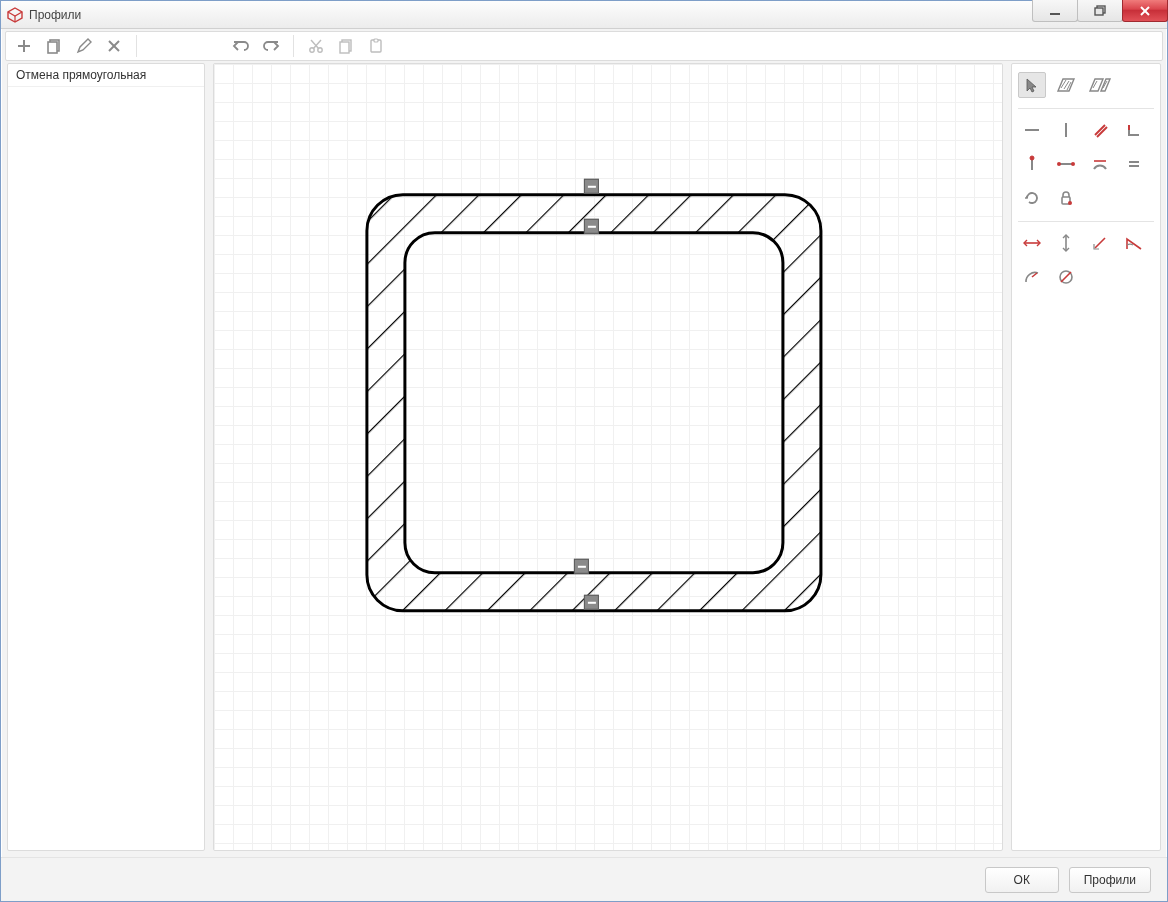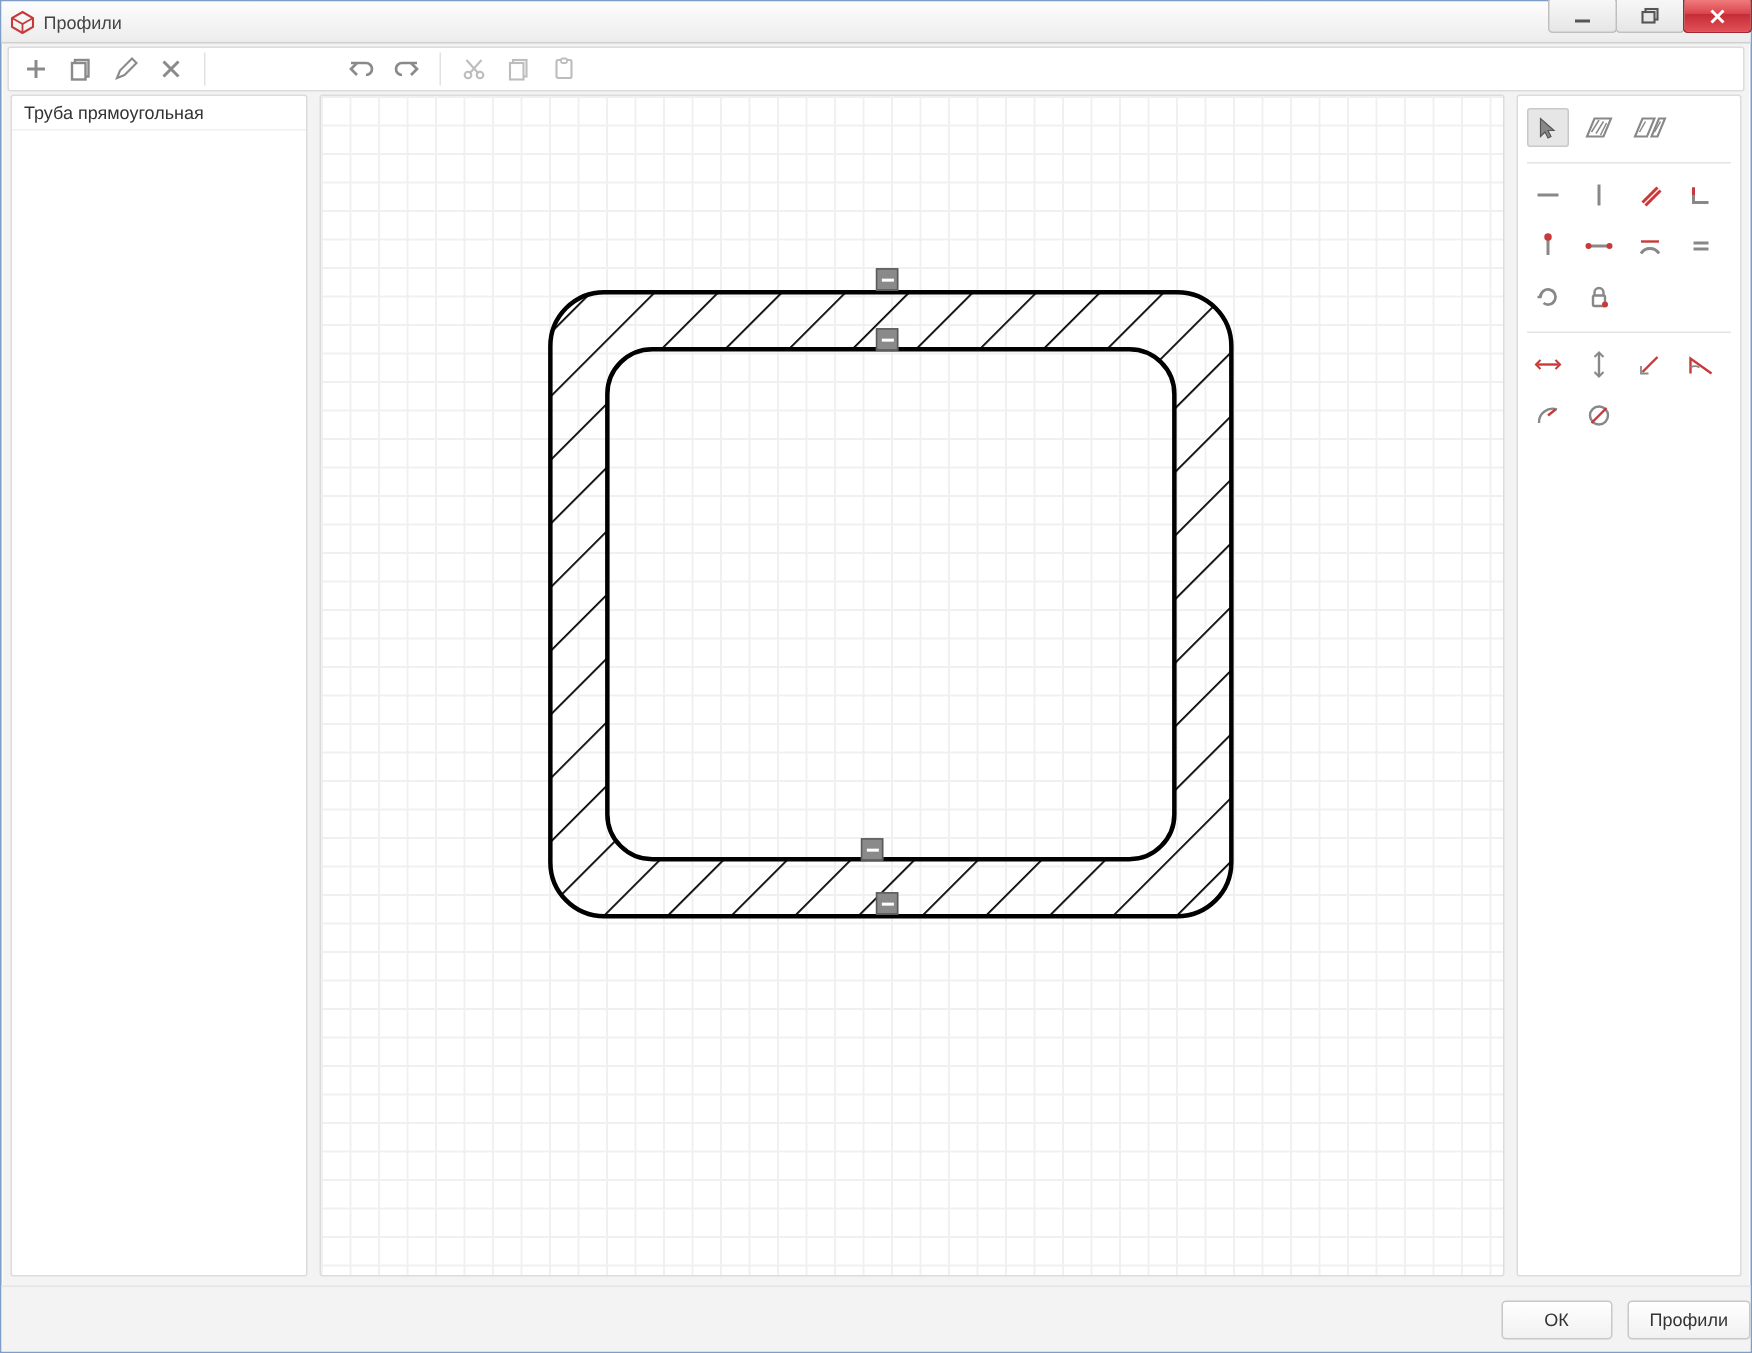--- a/index.html
+++ b/index.html
@@ -73,21 +73,21 @@
   .tool {
     width:28px; height:26px; display:flex; align-items:center; justify-content:center;
     border-radius:2px; color:#6f6f6f;
   }
   .tool.selected { background:#e6e6e6; border:1px solid #c9c9c9; }
   .tool .red { stroke:#c83a3a; }
   .tool svg { overflow:visible; }
 
   .button-bar {
     height:44px; display:flex; justify-content:flex-end; align-items:center; gap:10px;
-    padding:0 0; background:#f3f3f3; border-top:1px solid #e4e4e4;
+    padding:0 16px; background:#f3f3f3; border-top:1px solid #e4e4e4;
   }
   .btn {
     min-width:74px; height:26px; padding:0 14px;
     background:linear-gradient(#ffffff,#f1f1f1);
     border:1px solid #c8c8c8; border-radius:3px;
     display:flex; align-items:center; justify-content:center;
     font-size:12px; color:#333;
   }
 </style>
 </head>
@@ -182,21 +182,21 @@
       <svg width="16" height="16">
           <rect x="3" y="2" width="10" height="12" rx="1" fill="none" stroke="#bdbdbd" stroke-width="1.4"></rect>
           <rect x="6" y="1" width="4" height="3" rx="1" fill="#fff" stroke="#bdbdbd" stroke-width="1.2"></rect>
         </svg>
     </div>
   </div>
 
   <div class="main">
     <div class="sidebar">
       <div class="sidebar-item">
-        <span>Труба прямоугольная</span>
+        <span>Отмена прямоугольная</span>
       </div>
     </div>
 
     <div class="canvas-wrap">
       <div class="canvas">
         <div class="shape">
           <svg width="470" height="440" viewBox="0 0 470 440">
             <defs>
               <pattern id="hatch" patternUnits="userSpaceOnUse" width="30" height="30" patternTransform="rotate(45)">
                 <line x1="0" y1="0" x2="0" y2="30" stroke="#000" stroke-width="2.4"></line>

